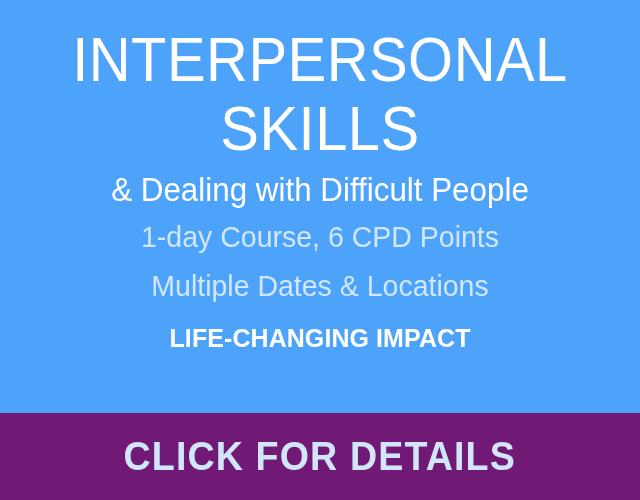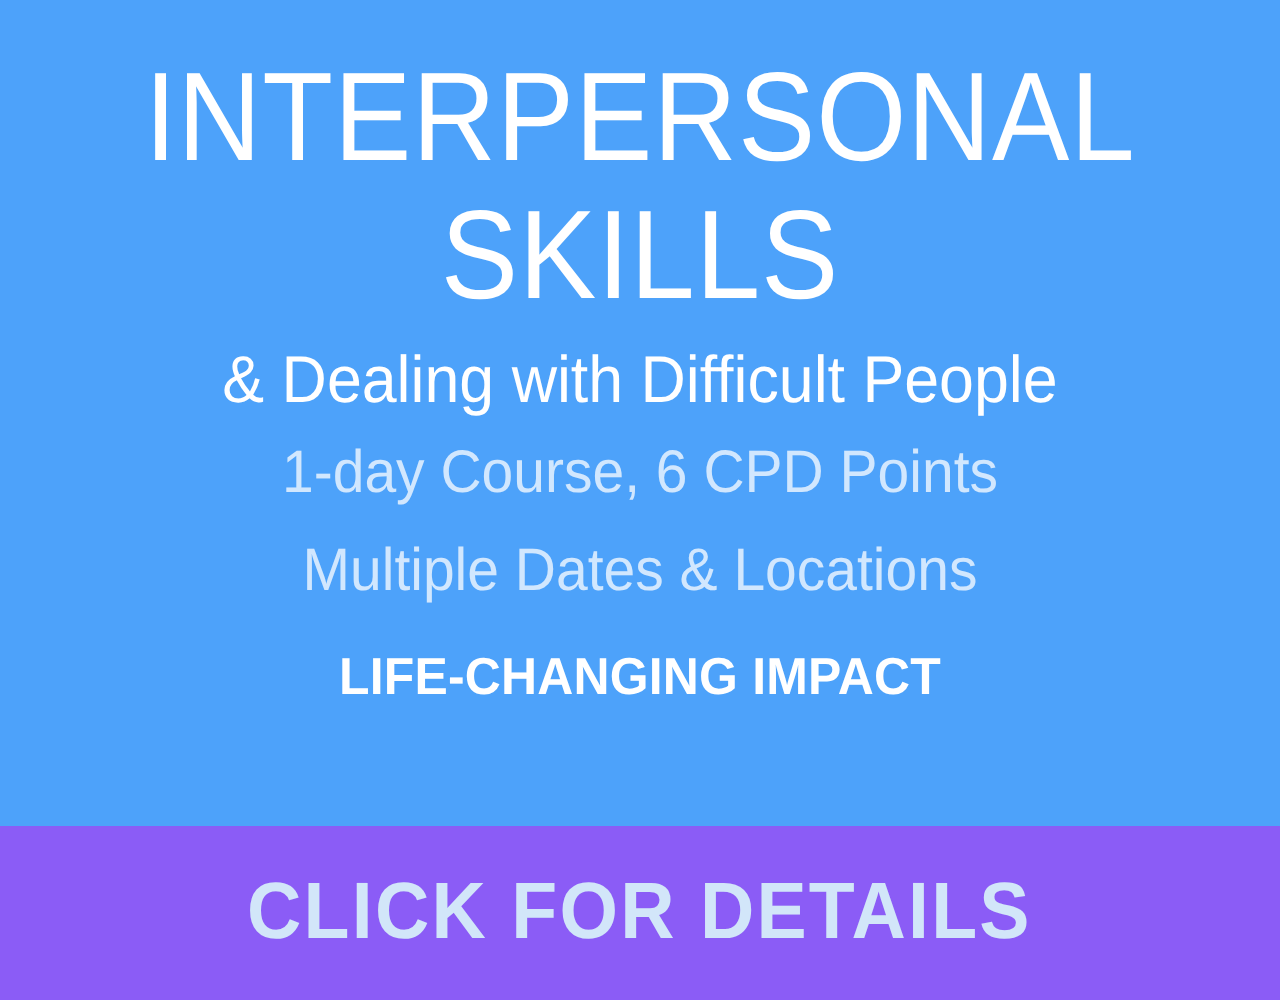--- a/index.html
+++ b/index.html
@@ -92,21 +92,21 @@
     letter-spacing: 0.1px;
     line-height: 1.1;
     margin-top: 20px;
     transform: scaleX(0.96);
     transform-origin: 50% 50%;
     white-space: nowrap;
   }
 
   .cta-bar {
     flex: 1 1 auto;
-    background: #8b5cf6;
+    background: #701a75;
     display: flex;
     align-items: center;
     justify-content: center;
     cursor: pointer;
     user-select: none;
   }
 
   .cta-label {
     color: #d2e6f9;
     font-size: 40px;

